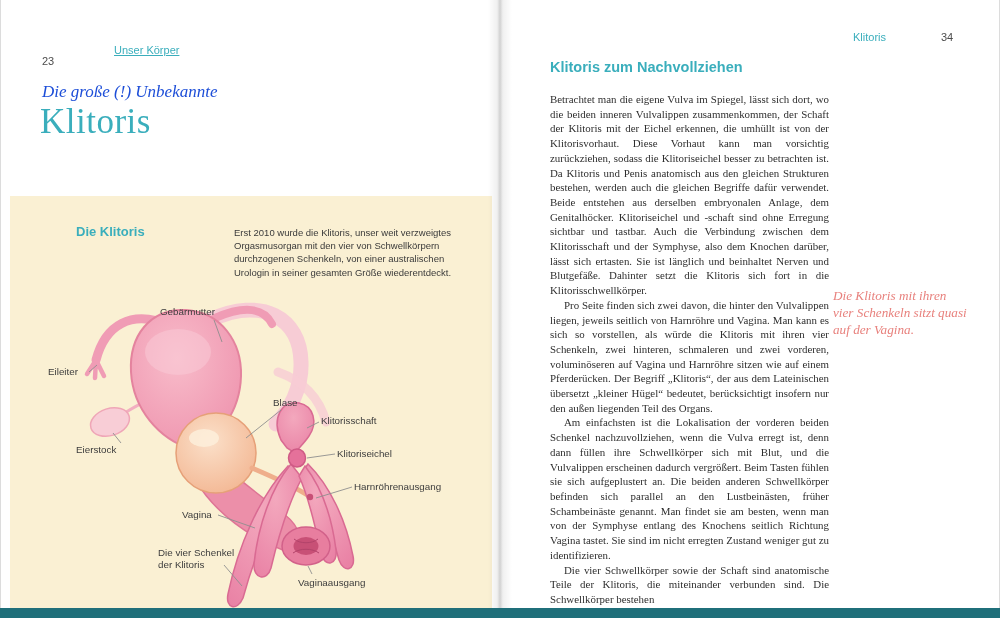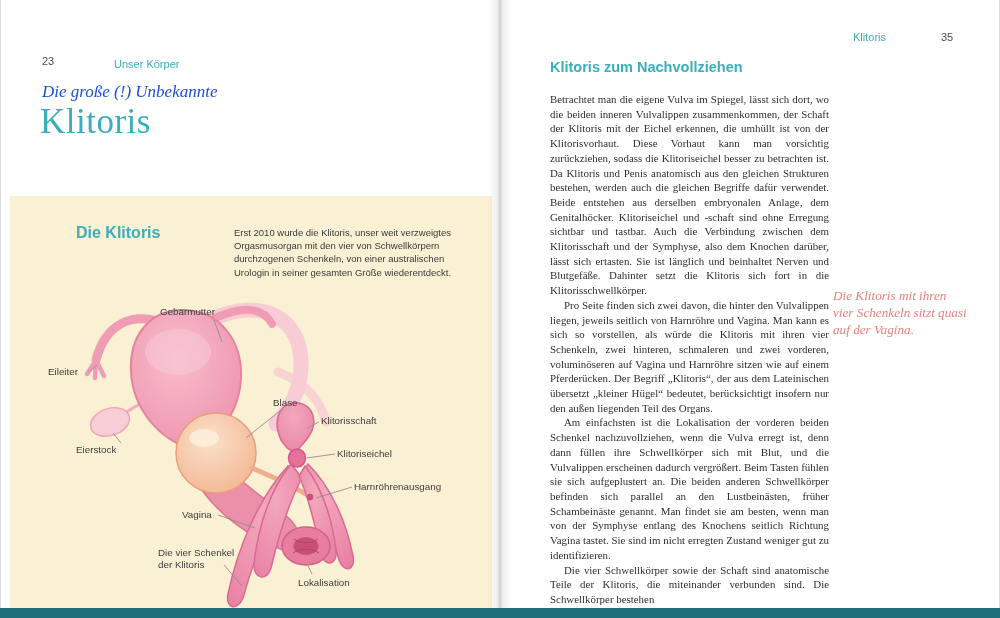--- a/index.html
+++ b/index.html
@@ -19,42 +19,42 @@
   .page-left{left:0;margin-top:24px;} .page-right{left:500px;}
 
   
   .pgnum{position:absolute;font-family:"Liberation Sans",sans-serif;font-size:11px;color:#4c4c4c;}
   .runhead{position:absolute;font-family:"Liberation Sans",sans-serif;font-size:11px;color:#3aaebc;}
 
   
   .kicker{position:absolute;left:42px;top:58px;font-style:italic;font-size:17px;color:#1d4ed8;}
   .big-title{position:absolute;left:40px;top:78px;margin:0;font-weight:normal;font-size:35px;letter-spacing:0.5px;color:#3aaebc;}
   .infobox{position:absolute;left:10px;top:172px;width:482px;height:436px;background:#faf0d3;}
-  .box-heading{position:absolute;left:32px;top:28px;margin:0;font-family:"Liberation Sans",sans-serif;font-size:16px;font-weight:bold;color:#3aaebc;padding-left:34px;}
+  .box-heading{position:absolute;left:32px;top:28px;margin:0;font-family:"Liberation Sans",sans-serif;font-size:13px;font-weight:bold;color:#3aaebc;padding-left:34px;}
   .box-intro{position:absolute;left:224px;top:30px;width:236px;margin:0;font-family:"Liberation Sans",sans-serif;font-size:9.5px;line-height:13.2px;color:#3a3a3a;}
   .illu{position:absolute;left:0;top:0;width:460px;height:436px;}
   .illu svg{position:absolute;left:0;top:0;}
   .lbl{position:absolute;font-family:"Liberation Sans",sans-serif;font-size:9.8px;line-height:11.5px;color:#3d3d3d;}
   .lbl.wrap{width:90px;}
 
   
   .rp-heading{position:absolute;left:50px;top:59px;margin:0;font-family:"Liberation Sans",sans-serif;font-size:14.5px;font-weight:bold;color:#3aaebc;}
   .rp-body{position:absolute;left:50px;top:92px;width:279px;font-size:10.9px;line-height:14.7px;text-align:justify;color:#2e2e2e;}
   .rp-body p{margin:0;hyphens:auto;-webkit-hyphens:auto;}
   .rp-body p + p{text-indent:14px;}
   .margin-note{position:absolute;left:333px;top:288px;width:134px;font-style:italic;font-size:13.2px;line-height:16.8px;color:#e8817d;}
 </style>
 </head>
 <body>
 
 <div class="book">
 
   <div class="page page-left">
     <span class="pgnum" style="left:42px;top:31px;">23</span>
-    <span class="runhead" style="left:114px;top:34px;">Unser Körper</span>
+    <span class="runhead" style="left:114px;top:20px;text-decoration:underline;">Unser Körper</span>
 
     <div class="kicker">Die große (!) Unbekannte</div>
     <h1 class="big-title">Klitoris</h1>
 
     <div class="infobox">
       <h2 class="box-heading">Die Klitoris</h2>
       <p class="box-intro">Erst 2010 wurde die Klitoris, unser weit verzweigtes Orgasmusorgan mit den vier von Schwellkörpern durchzogenen Schenkeln, von einer australischen Urologin in seiner gesamten Größe wiederentdeckt.</p>
 
       <div class="illu">
         <svg width="482" height="436" viewBox="0 0 482 436" aria-hidden="true">
@@ -124,28 +124,28 @@
 
         <span class="lbl" style="left:150px;top:110px;">Gebärmutter</span>
         <span class="lbl" style="left:38px;top:170px;">Eileiter</span>
         <span class="lbl" style="left:66px;top:248px;text-align:right;">Eierstock</span>
         <span class="lbl" style="left:263px;top:201px;">Blase</span>
         <span class="lbl" style="left:311px;top:219px;">Klitorisschaft</span>
         <span class="lbl" style="left:327px;top:252px;">Klitoriseichel</span>
         <span class="lbl" style="left:344px;top:285px;">Harnröhrenausgang</span>
         <span class="lbl" style="left:172px;top:313px;">Vagina</span>
         <span class="lbl wrap" style="left:148px;top:351px;">Die vier Schenkel der Klitoris</span>
-        <span class="lbl" style="left:288px;top:381px;">Lokalisation</span>
+        <span class="lbl" style="left:288px;top:381px;">Vaginaausgang</span>
       </div>
     </div>
   </div>
 
   <div class="page page-right">
     <span class="runhead" style="left:353px;top:31px;">Klitoris</span>
-    <span class="pgnum" style="left:441px;top:31px;">35</span>
+    <span class="pgnum" style="left:441px;top:31px;">34</span>
 
     <h2 class="rp-heading">Klitoris zum Nachvollziehen</h2>
 
     <div class="rp-body">
       <p>Betrachtet man die eigene Vulva im Spiegel, lässt sich dort, wo die beiden inneren Vulvalippen zusammenkommen, der Schaft der Klitoris mit der Eichel erkennen, die umhüllt ist von der Klitorisvorhaut. Diese Vorhaut kann man vorsichtig zurückziehen, sodass die Klitoriseichel besser zu betrachten ist. Da Klitoris und Penis anatomisch aus den gleichen Strukturen bestehen, werden auch die gleichen Begriffe dafür verwendet. Beide entstehen aus derselben embryonalen Anlage, dem Genitalhöcker. Klitoriseichel und -schaft sind ohne Erregung sichtbar und tastbar. Auch die Verbindung zwischen dem Klitorisschaft und der Symphyse, also dem Knochen darüber, lässt sich ertasten. Sie ist länglich und beinhaltet Nerven und Blutgefäße. Dahinter setzt die Klitoris sich fort in die Klitorisschwellkörper.</p>
       <p>Pro Seite finden sich zwei davon, die hinter den Vulvalippen liegen, jeweils seitlich von Harnröhre und Vagina. Man kann es sich so vorstellen, als würde die Klitoris mit ihren vier Schenkeln, zwei hinteren, schmaleren und zwei vorderen, voluminöseren auf Vagina und Harnröhre sitzen wie auf einem Pferderücken. Der Begriff „Klitoris“, der aus dem Lateinischen übersetzt „kleiner Hügel“ bedeutet, berücksichtigt insofern nur den außen liegenden Teil des Organs.</p>
       <p>Am einfachsten ist die Lokalisation der vorderen beiden Schenkel nachzuvollziehen, wenn die Vulva erregt ist, denn dann füllen ihre Schwellkörper sich mit Blut, und die Vulvalippen erscheinen dadurch vergrößert. Beim Tasten fühlen sie sich aufgeplustert an. Die beiden anderen Schwellkörper befinden sich parallel an den Lustbeinästen, früher Schambeinäste genannt. Man findet sie am besten, wenn man von der Symphyse entlang des Knochens seitlich Richtung Vagina tastet. Sie sind im nicht erregten Zustand weniger gut zu identifizieren.</p>
       <p>Die vier Schwellkörper sowie der Schaft sind anatomische Teile der Klitoris, die miteinander verbunden sind. Die Schwellkörper bestehen</p>
     </div>
 

